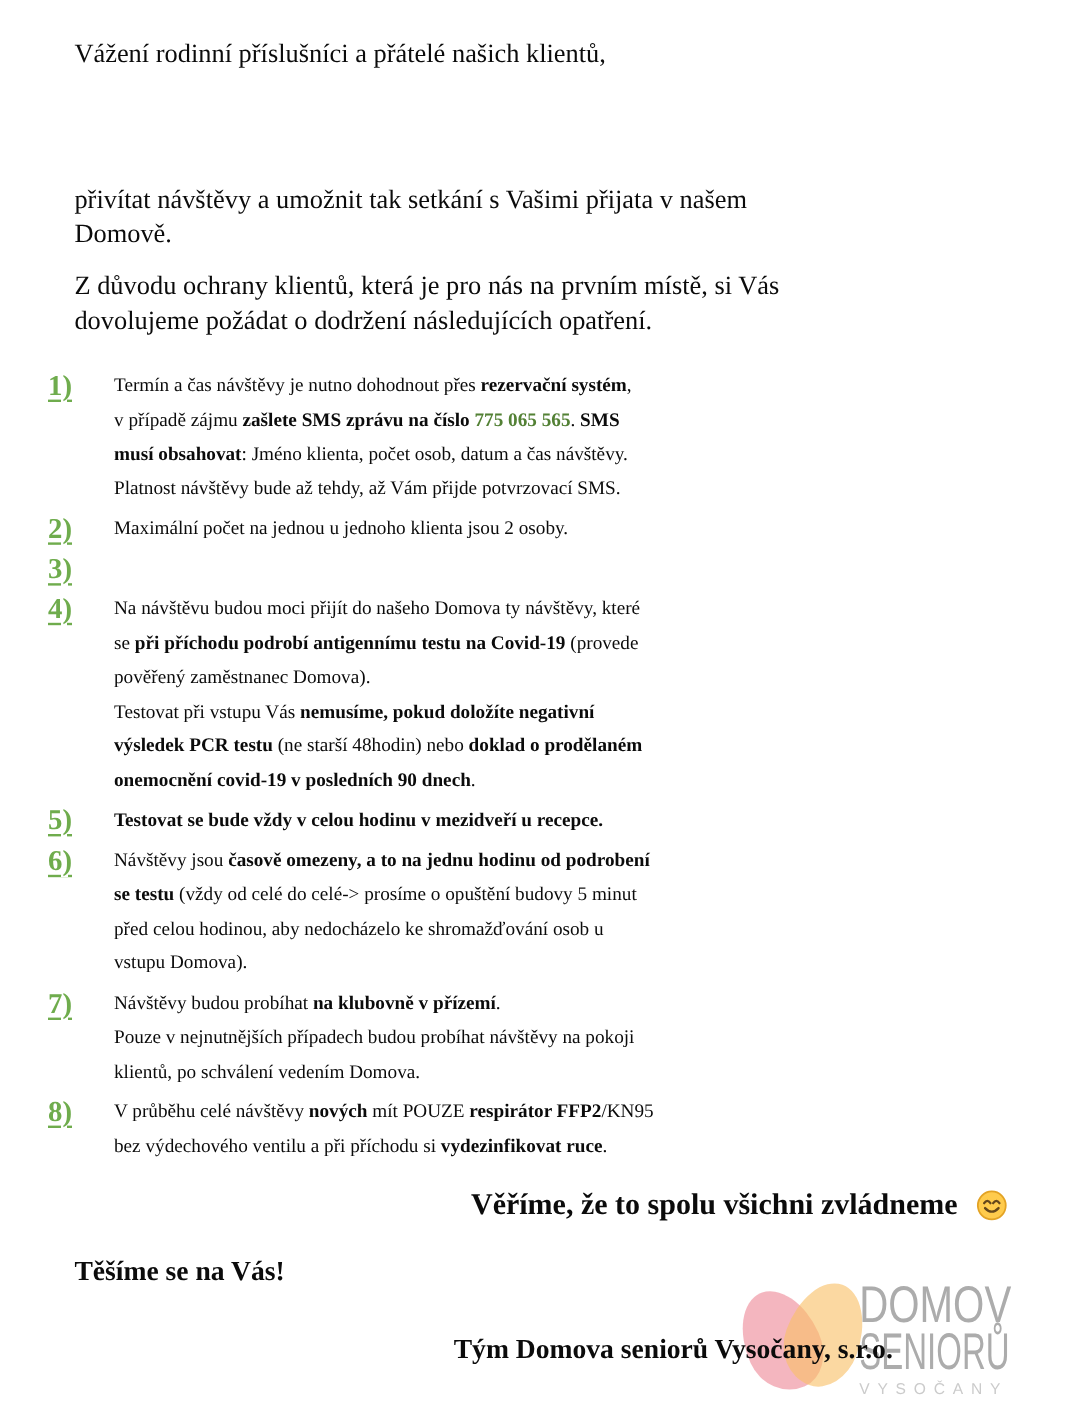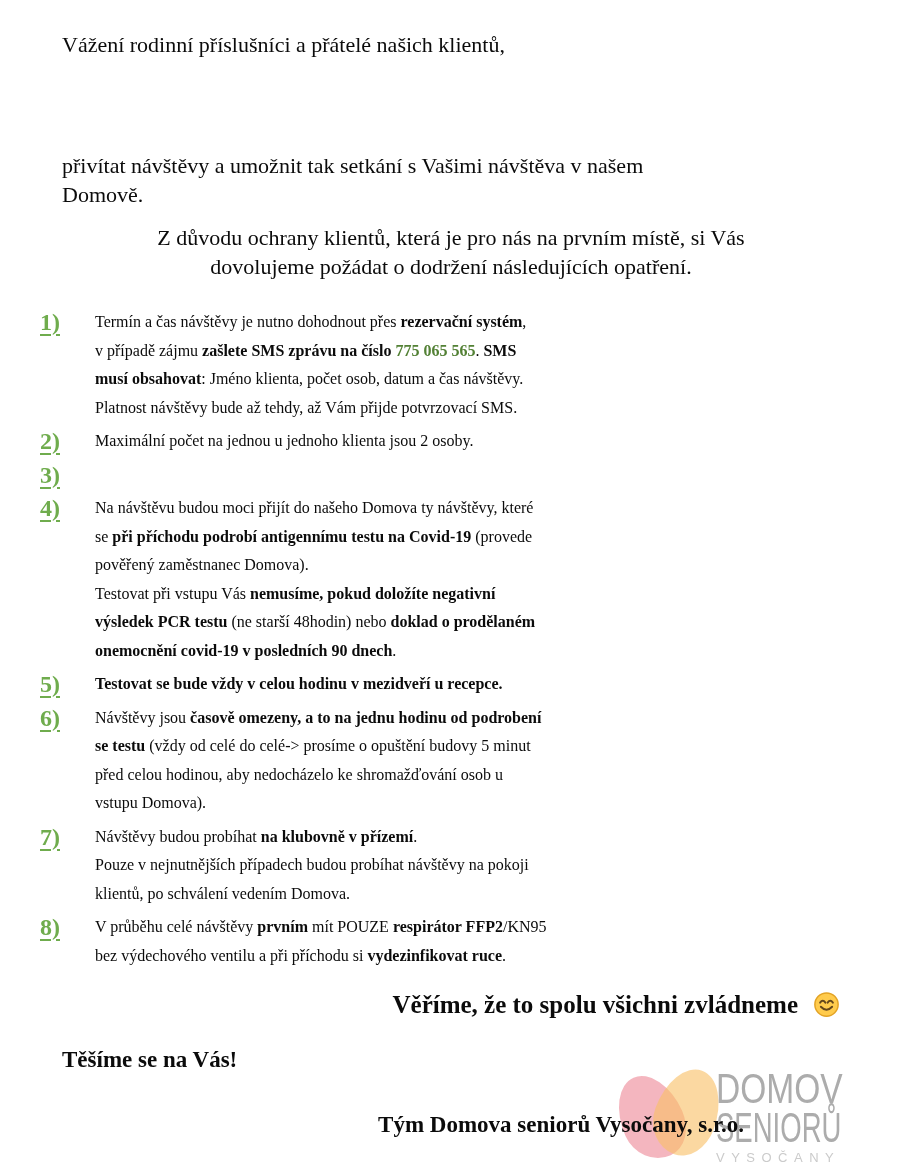--- a/index.html
+++ b/index.html
@@ -6,21 +6,21 @@
   .page{
     position:relative;width:852px;height:1170px;background:#ffffff;
     font-family:"Liberation Serif", serif;color:var(--text-black,#0b0b0b);
     overflow:hidden;
   }
   .content{position:absolute;left:62px;top:30px;width:778px;}
   p{margin:0;}
   .para{font-size:22px;line-height:29px;}
   .greeting{margin-bottom:34px;}
   .intro{margin-bottom:14px;}
-  .request{margin-bottom:27px;text-align:center;}
+  .request{margin-bottom:27px;}
   .sg-n{font-weight:normal;}
   .sg-b{font-weight:bold;}
   .sg-g{font-weight:bold;color:var(--phone-green,#538135);}
   .rules{margin-left:-22px;}
   .item{display:flex;margin-bottom:5px;}
   .num{
     flex:0 0 55px;font-size:24px;font-weight:bold;line-height:28.5px;
     color:var(--list-number-green,#6FAC4D);
     text-decoration:underline;text-decoration-thickness:2px;text-underline-offset:4px;
   }
@@ -49,21 +49,21 @@
   .l3{display:block;font-size:13px;line-height:16px;margin-top:2px;letter-spacing:6.5px;color:var(--logo-subtext-gray,#CBCBCB);white-space:nowrap;}
 </style>
 </head>
 <body>
 
 <div class="page">
   <div class="content">
 
     <p class="para greeting"><span class="sg-n">Vážení rodinní příslušníci a přátelé našich klientů,</span></p>
 
-    <p class="para intro"><br><br><span class="sg-n">přivítat návštěvy a umožnit tak setkání s Vašimi návštěva v našem</span><br><span class="sg-n">Domově.</span></p>
+    <p class="para intro"><br><br><span class="sg-n">přivítat návštěvy a umožnit tak setkání s Vašimi přijata v našem</span><br><span class="sg-n">Domově.</span></p>
 
     <p class="para request"><span class="sg-n">Z důvodu ochrany klientů, která je pro nás na prvním místě, si Vás</span><br><span class="sg-n">dovolujeme požádat o dodržení následujících opatření.</span></p>
 
     <div class="rules">
       <div class="item">
         <span class="num">1)</span>
         <span class="txt"><span class="sg-n">Termín a čas návštěvy je nutno dohodnout přes </span><span class="sg-b">rezervační systém</span><span class="sg-n">,</span><br><span class="sg-n">v případě zájmu </span><span class="sg-b">zašlete SMS zprávu na číslo </span><span class="sg-g">775 065 565</span><span class="sg-n">. </span><span class="sg-b">SMS</span><br><span class="sg-b">musí obsahovat</span><span class="sg-n">: Jméno klienta, počet osob, datum a čas návštěvy.</span><br><span class="sg-n">Platnost návštěvy bude až tehdy, až Vám přijde potvrzovací SMS.</span></span>
       </div>
       <div class="item">
         <span class="num">2)</span>
@@ -83,21 +83,21 @@
       <div class="item">
         <span class="num">6)</span>
         <span class="txt"><span class="sg-n">Návštěvy jsou </span><span class="sg-b">časově omezeny, a to na jednu hodinu od podrobení</span><br><span class="sg-b">se testu</span><span class="sg-n"> (vždy od celé do celé-&gt; prosíme o opuštění budovy 5 minut</span><br><span class="sg-n">před celou hodinou, aby nedocházelo ke shromažďování osob u</span><br><span class="sg-n">vstupu Domova).</span></span>
       </div>
       <div class="item">
         <span class="num">7)</span>
         <span class="txt"><span class="sg-n">Návštěvy budou probíhat </span><span class="sg-b">na klubovně v přízemí</span><span class="sg-n">.</span><br><span class="sg-n">Pouze v nejnutnějších případech budou probíhat návštěvy na pokoji</span><br><span class="sg-n">klientů, po schválení vedením Domova.</span></span>
       </div>
       <div class="item">
         <span class="num">8)</span>
-        <span class="txt"><span class="sg-n">V průběhu celé návštěvy </span><span class="sg-b">prvním</span><span class="sg-n"> mít POUZE </span><span class="sg-b">respirátor FFP2</span><span class="sg-n">/KN95</span><br><span class="sg-n">bez výdechového ventilu a při příchodu si </span><span class="sg-b">vydezinfikovat ruce</span><span class="sg-n">.</span></span>
+        <span class="txt"><span class="sg-n">V průběhu celé návštěvy </span><span class="sg-b">nových</span><span class="sg-n"> mít POUZE </span><span class="sg-b">respirátor FFP2</span><span class="sg-n">/KN95</span><br><span class="sg-n">bez výdechového ventilu a při příchodu si </span><span class="sg-b">vydezinfikovat ruce</span><span class="sg-n">.</span></span>
       </div>
     </div>
 
     <p class="believe">
       <span><span class="sg-b">Věříme, že to spolu všichni zvládneme</span></span>
       <svg class="emoji" viewBox="0 0 36 36" width="27" height="27" aria-hidden="true">
         <circle cx="18" cy="18" r="15.5" style="fill:var(--emoji-yellow,#FFCB4C);stroke:var(--emoji-outline,#E3A325);stroke-width:2"></circle>
         <path d="M9.5 15.5 Q13 10.5 16.5 15.5" style="fill:none;stroke:var(--emoji-brown,#65471B);stroke-width:2.6;stroke-linecap:round"></path>
         <path d="M19.5 15.5 Q23 10.5 26.5 15.5" style="fill:none;stroke:var(--emoji-brown,#65471B);stroke-width:2.6;stroke-linecap:round"></path>
         <path d="M10.5 21 Q18 29 25.5 21" style="fill:none;stroke:var(--emoji-brown,#65471B);stroke-width:2.6;stroke-linecap:round"></path>

